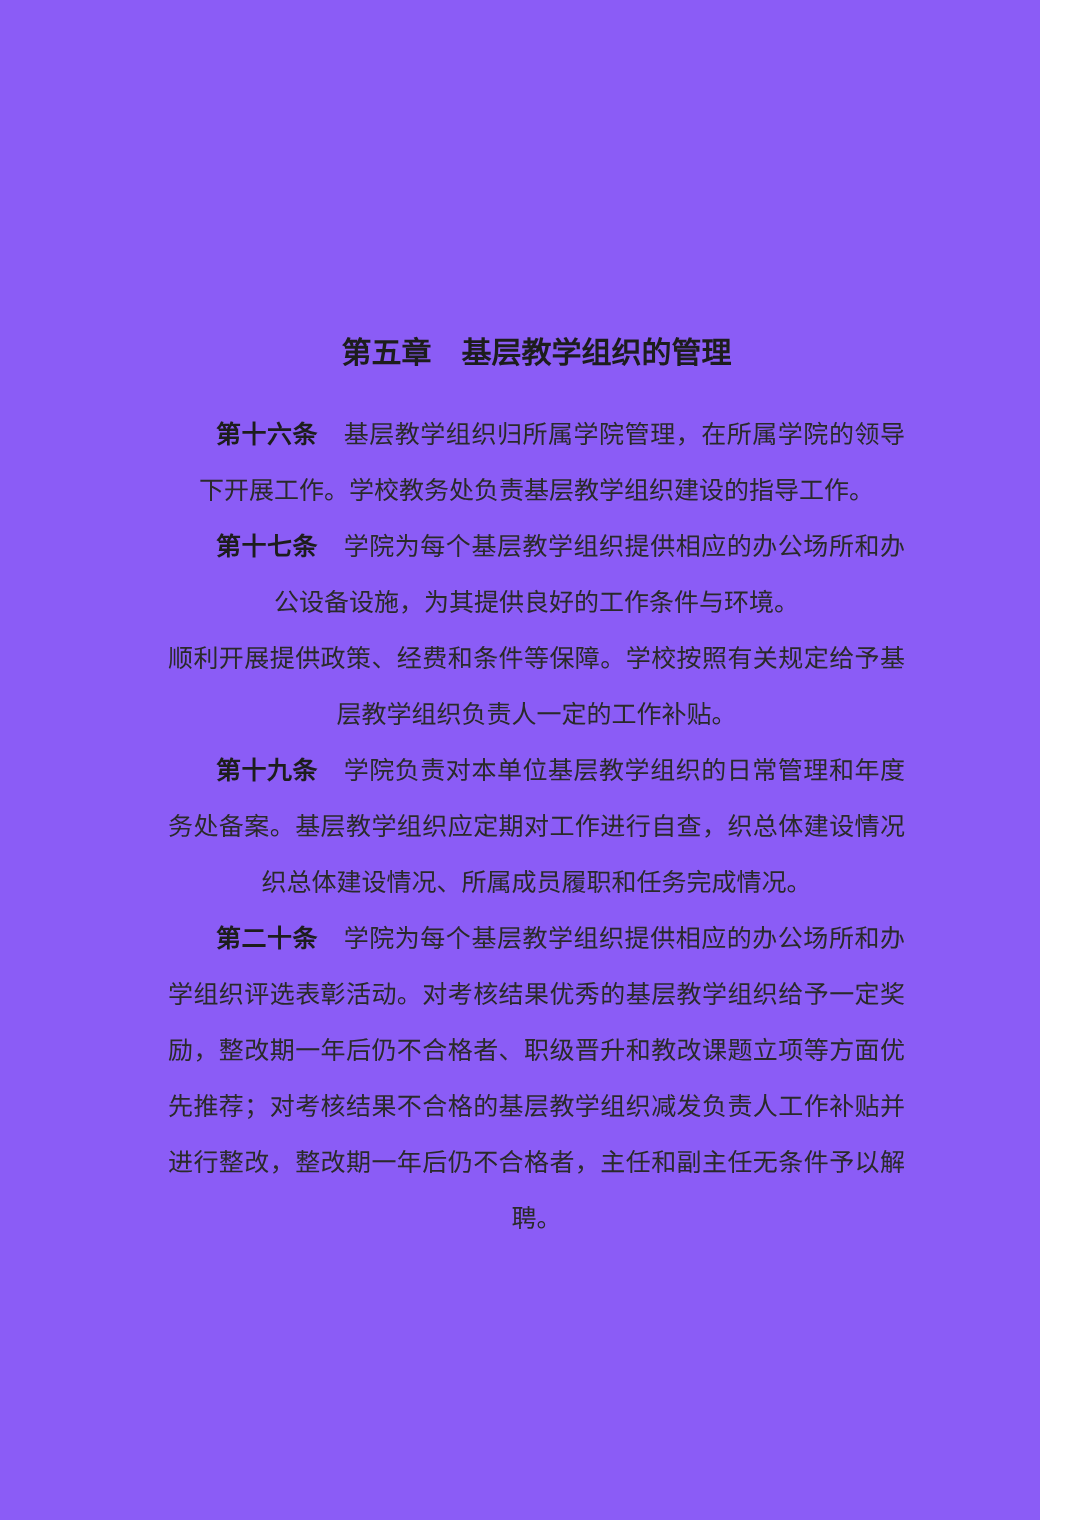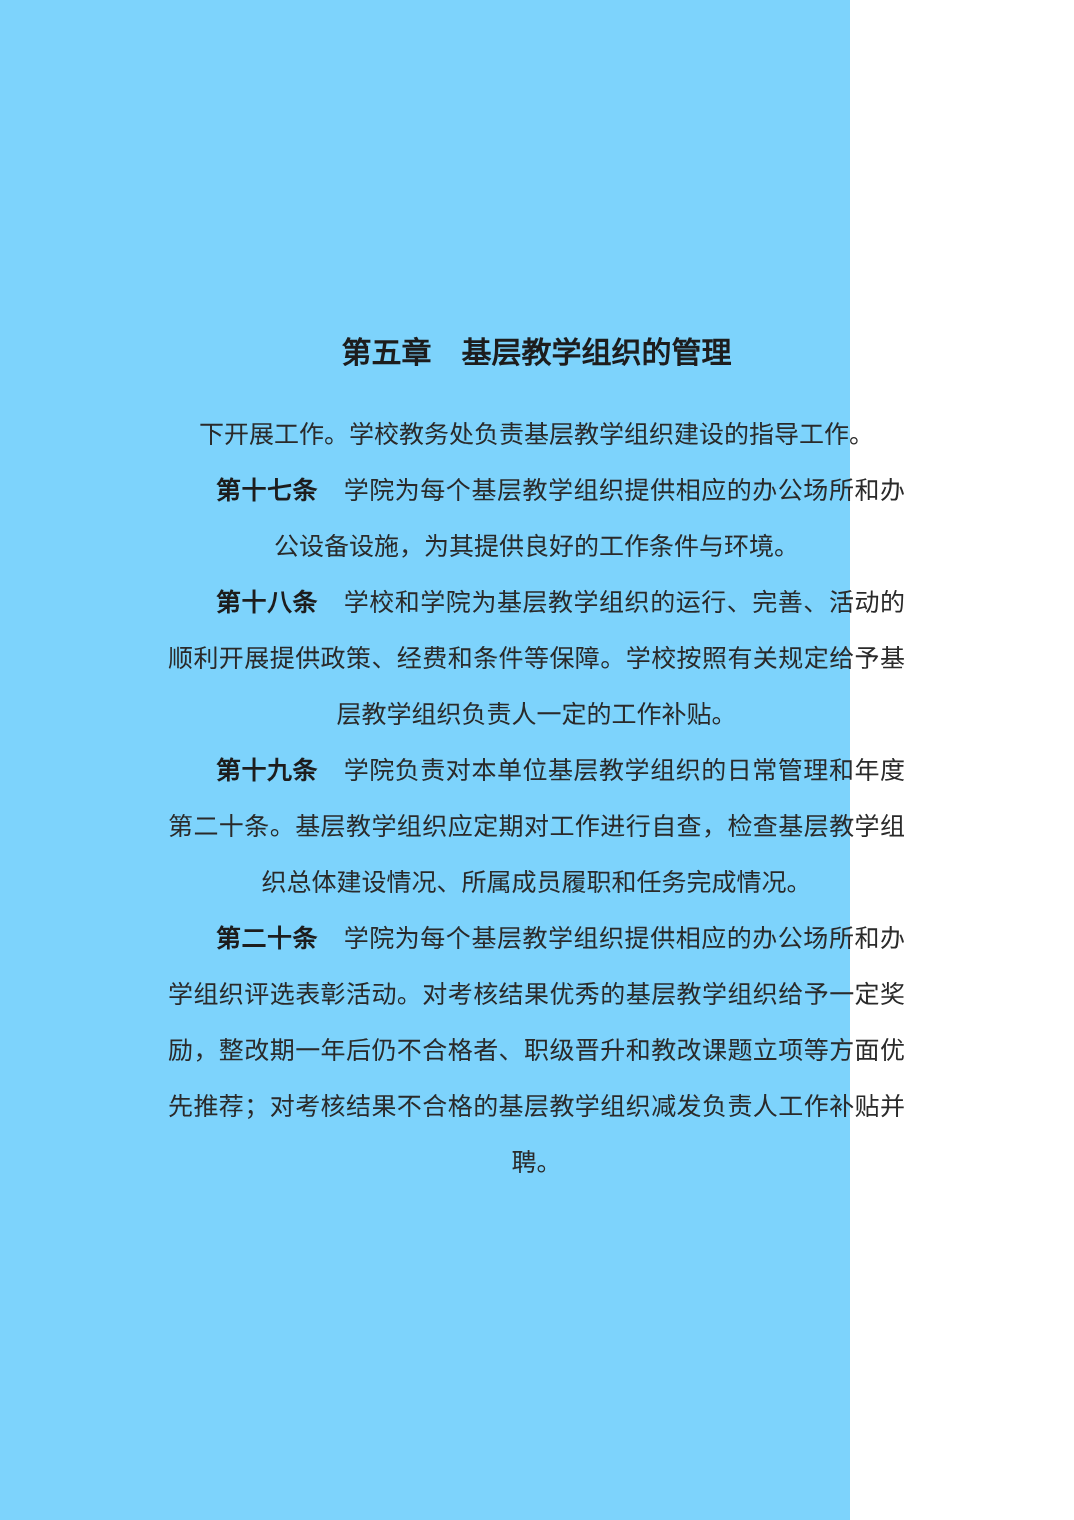--- a/index.html
+++ b/index.html
@@ -9,23 +9,23 @@
   }
   body {
     width: 1074px;
     height: 1520px;
     font-family: "Liberation Serif", serif;
     color: #222222;
     overflow: hidden;
   }
   .page {
     position: relative;
-    width: 850px;
+    width: 1040px;
     height: 1520px;
-    background: #7dd3fc;
+    background: #8b5cf6;
   }
   .content {
     position: absolute;
     left: 168px;
     top: 325px;
     width: 737px;
   }
   .doc-title {
     font-size: 30px;
     font-weight: bold;
@@ -67,42 +67,43 @@
 </style>
 </head>
 <body>
 
 <div class="page">
   <div class="content">
 
     <h1 class="doc-title"><span>第五章</span><span class="title-gap"></span><span>基层教学组织的管理</span></h1>
 
     <div class="para">
+      <p class="line j first"><b class="article-no">第十六条</b><span>　基层教学组织归所属学院管理，在所属学院的领导</span></p>
       <p class="line"><span>下开展工作。学校教务处负责基层教学组织建设的指导工作。</span></p>
     </div>
 
     <div class="para">
       <p class="line j first"><b class="article-no">第十七条</b><span>　学院为每个基层教学组织提供相应的办公场所和办</span></p>
       <p class="line"><span>公设备设施，为其提供良好的工作条件与环境。</span></p>
     </div>
 
     <div class="para">
-      <p class="line j first"><b class="article-no">第十八条</b><span>　学校和学院为基层教学组织的运行、完善、活动的</span></p>
       <p class="line j"><span>顺利开展提供政策、经费和条件等保障。学校按照有关规定给予基</span></p>
       <p class="line"><span>层教学组织负责人一定的工作补贴。</span></p>
     </div>
 
     <div class="para">
       <p class="line j first"><b class="article-no">第十九条</b><span>　学院负责对本单位基层教学组织的日常管理和年度</span></p>
-      <p class="line j"><span>第二十条。基层教学组织应定期对工作进行自查，检查基层教学组</span></p>
+      <p class="line j"><span>务处备案。基层教学组织应定期对工作进行自查，织总体建设情况</span></p>
       <p class="line"><span>织总体建设情况、所属成员履职和任务完成情况。</span></p>
     </div>
 
     <div class="para">
       <p class="line j first"><b class="article-no">第二十条</b><span>　学院为每个基层教学组织提供相应的办公场所和办</span></p>
       <p class="line j"><span>学组织评选表彰活动。对考核结果优秀的基层教学组织给予一定奖</span></p>
       <p class="line j"><span>励，整改期一年后仍不合格者、职级晋升和教改课题立项等方面优</span></p>
       <p class="line j"><span>先推荐；对考核结果不合格的基层教学组织减发负责人工作补贴并</span></p>
+      <p class="line j"><span>进行整改，整改期一年后仍不合格者，主任和副主任无条件予以解</span></p>
       <p class="line"><span>聘。</span></p>
     </div>
 
   </div>
 </div>
 
 </body></html>

